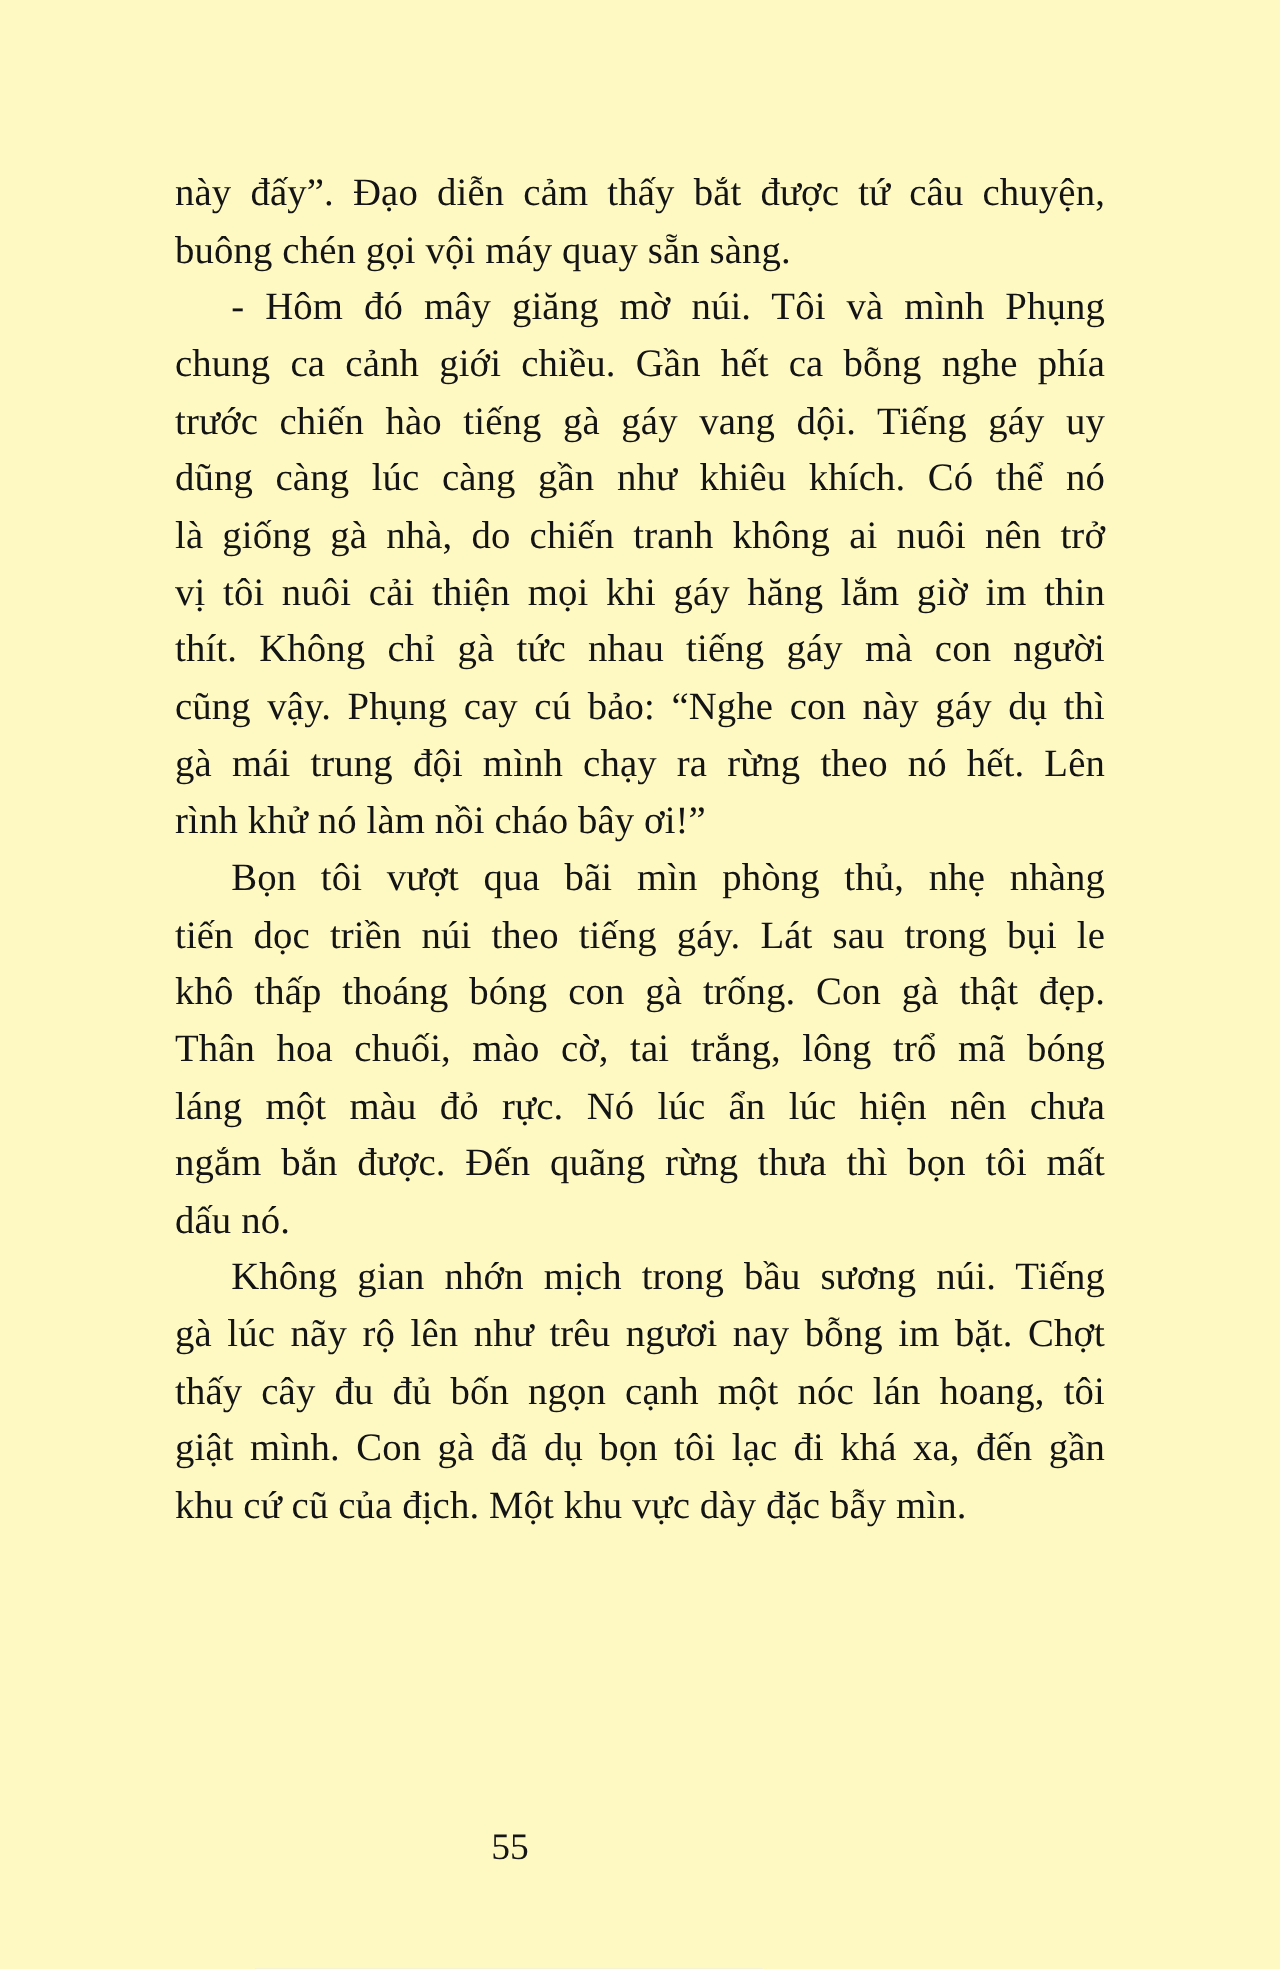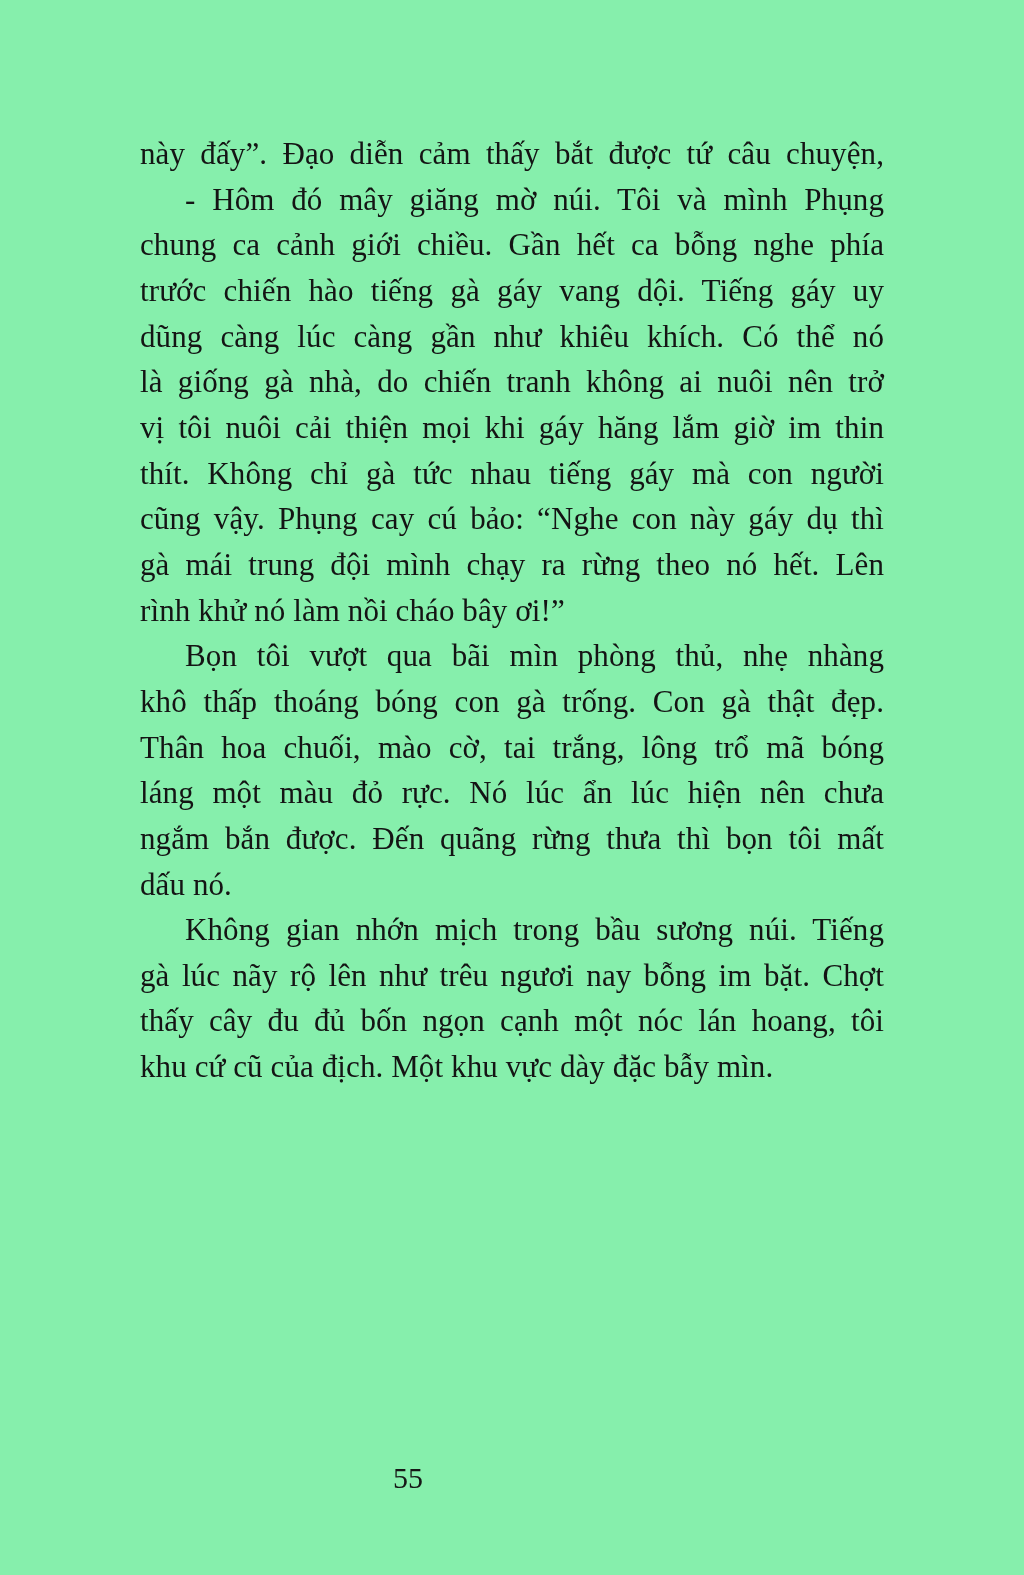--- a/index.html
+++ b/index.html
@@ -5,21 +5,21 @@
   html, body {
     margin: 0;
     padding: 0;
     background: #e9e9e9;
   }
   .page {
     position: relative;
     width: 1024px;
     height: 1575px;
     margin: 0 auto;
-    background: #86efac;
+    background: #fef9c3;
     font-family: "Liberation Serif", "DejaVu Serif", serif;
     color: #141414;
     overflow: hidden;
   }
   .text-block {
     position: absolute;
     left: 140px;
     top: 131px;
     width: 744px;
   }
@@ -52,42 +52,45 @@
     color: #161616;
   }
 </style>
 </head>
 <body>
 
 <div class="page">
   <div class="text-block" id="text-block">
       <div class="paragraph">
         <div class="line">này đấy”. Đạo diễn cảm thấy bắt được tứ câu chuyện,</div>
+        <div class="line last">buông chén gọi vội máy quay sẵn sàng.</div>
       </div>
       <div class="paragraph indent">
         <div class="line">- Hôm đó mây giăng mờ núi. Tôi và mình Phụng</div>
         <div class="line">chung ca cảnh giới chiều. Gần hết ca bỗng nghe phía</div>
         <div class="line">trước chiến hào tiếng gà gáy vang dội. Tiếng gáy uy</div>
         <div class="line">dũng càng lúc càng gần như khiêu khích. Có thể nó</div>
         <div class="line">là giống gà nhà, do chiến tranh không ai nuôi nên trở</div>
         <div class="line">vị tôi nuôi cải thiện mọi khi gáy hăng lắm giờ im thin</div>
         <div class="line">thít. Không chỉ gà tức nhau tiếng gáy mà con người</div>
         <div class="line">cũng vậy. Phụng cay cú bảo: “Nghe con này gáy dụ thì</div>
         <div class="line">gà mái trung đội mình chạy ra rừng theo nó hết. Lên</div>
         <div class="line last">rình khử nó làm nồi cháo bây ơi!”</div>
       </div>
       <div class="paragraph indent">
         <div class="line">Bọn tôi vượt qua bãi mìn phòng thủ, nhẹ nhàng</div>
+        <div class="line">tiến dọc triền núi theo tiếng gáy. Lát sau trong bụi le</div>
         <div class="line">khô thấp thoáng bóng con gà trống. Con gà thật đẹp.</div>
         <div class="line">Thân hoa chuối, mào cờ, tai trắng, lông trổ mã bóng</div>
         <div class="line">láng một màu đỏ rực. Nó lúc ẩn lúc hiện nên chưa</div>
         <div class="line">ngắm bắn được. Đến quãng rừng thưa thì bọn tôi mất</div>
         <div class="line last">dấu nó.</div>
       </div>
       <div class="paragraph indent">
         <div class="line">Không gian nhớn mịch trong bầu sương núi. Tiếng</div>
         <div class="line">gà lúc nãy rộ lên như trêu ngươi nay bỗng im bặt. Chợt</div>
         <div class="line">thấy cây đu đủ bốn ngọn cạnh một nóc lán hoang, tôi</div>
+        <div class="line">giật mình. Con gà đã dụ bọn tôi lạc đi khá xa, đến gần</div>
         <div class="line last">khu cứ cũ của địch. Một khu vực dày đặc bẫy mìn.</div>
       </div>
     </div>
   <div class="page-number">55</div>
 </div>
 
 </body></html>

